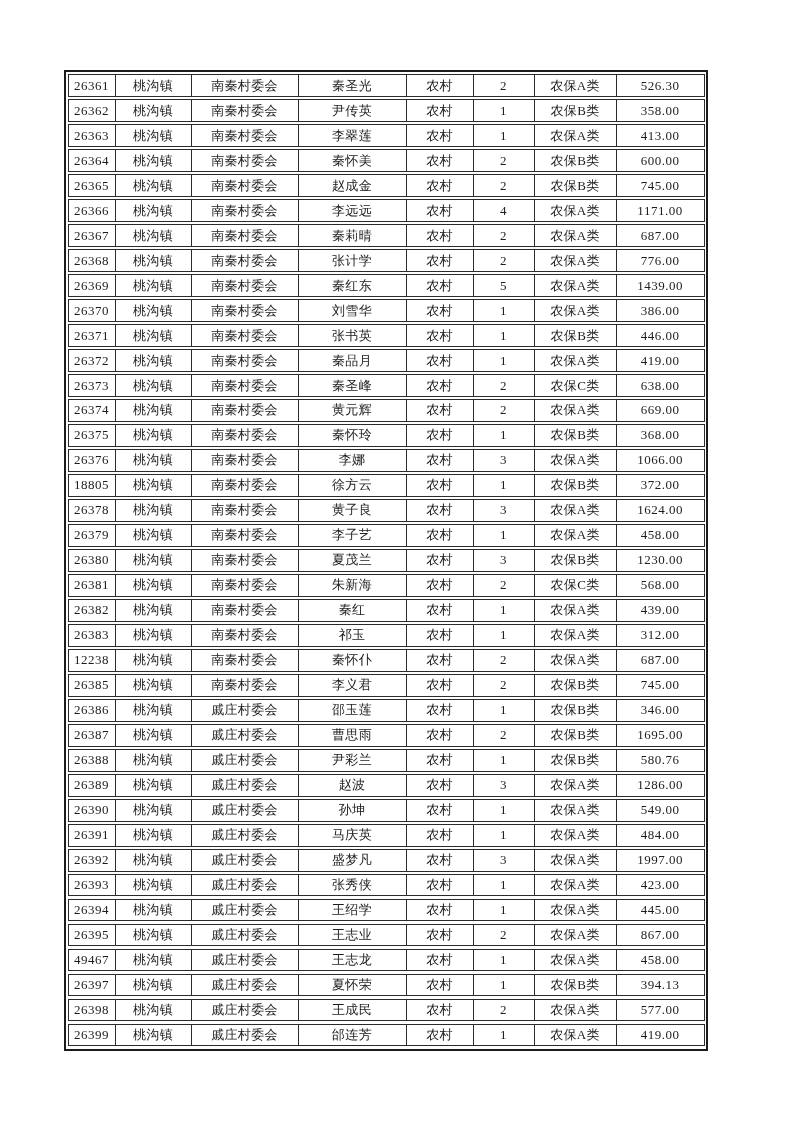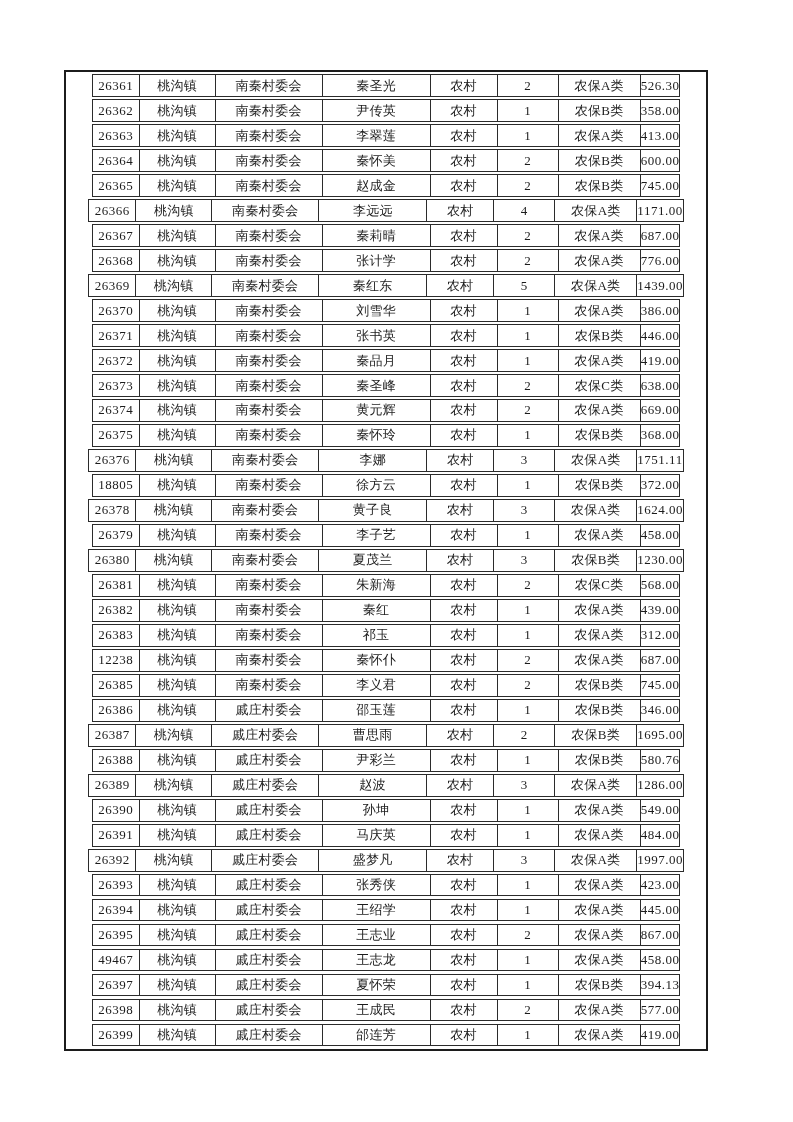--- a/index.html
+++ b/index.html
@@ -20,21 +20,20 @@
     position: absolute;
     left: 64px;
     top: 70px;
     width: 644px;
     border: 2px solid #1c1c1c;
     display: flex;
     flex-direction: column;
     gap: 2.4px;
     padding: 2.4px 1.5px;
     background: #ffffff;
-    align-items: center;
   }
   .row {
     display: grid;
     grid-template-columns: 46px 76px 107px 108px 67px 61px 82px 1fr;
     height: 22.6px;
     border: 1px solid #2b2b2b;
     background: #ffffff;
   }
   .row > div {
     display: flex;
@@ -221,21 +220,21 @@
   </div>
 
   <div class="row">
     <div class="num">26376</div>
     <div>桃沟镇</div>
     <div>南秦村委会</div>
     <div>李娜</div>
     <div>农村</div>
     <div class="num">3</div>
     <div>农保A类</div>
-    <div class="num">1751.11</div>
+    <div class="num">1066.00</div>
   </div>
 
   <div class="row">
     <div class="num">18805</div>
     <div>桃沟镇</div>
     <div>南秦村委会</div>
     <div>徐方云</div>
     <div>农村</div>
     <div class="num">1</div>
     <div>农保B类</div>

